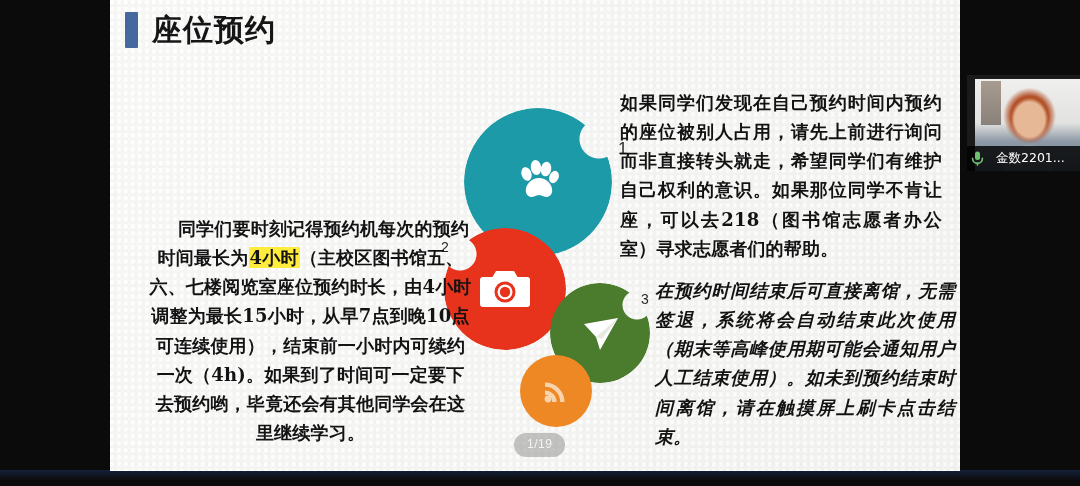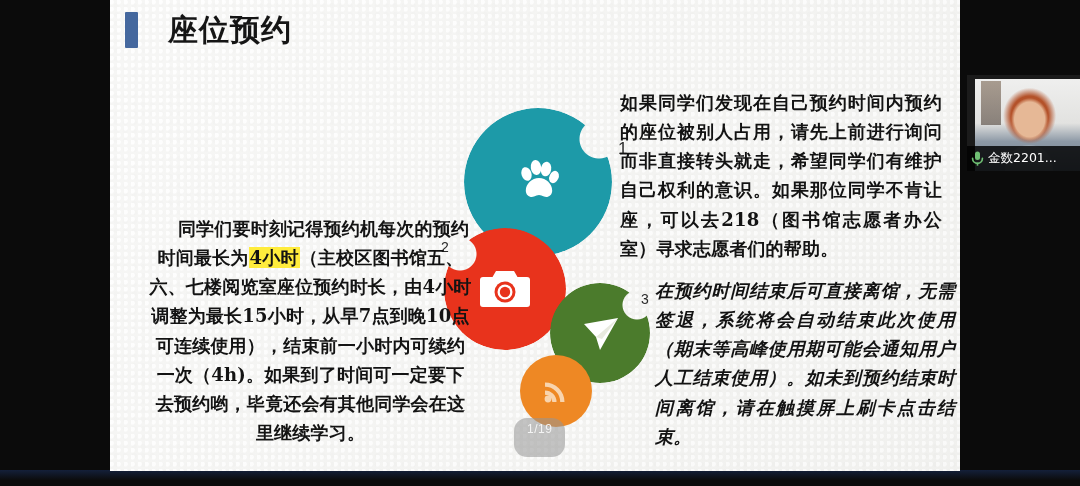--- a/index.html
+++ b/index.html
@@ -50,21 +50,21 @@
     pointer-events:none;
   }
 
   
   .title-row {
     position: absolute;
     left: 15px;
     top: 12px;
     display: flex;
     align-items: center;
-    gap: 30px;
+    gap: 14px;
     z-index: 5;
   }
   .title-bar {
     width: 13px;
     height: 36px;
     background: #45689e;
     border-radius: 1px;
   }
   .title-text {
     font-family: "DejaVu Sans", "Liberation Sans", sans-serif;
@@ -156,21 +156,21 @@
   .b2 { left: 1px;   top: 132px; font-size: 14px; }
   .b3 { left: 201px; top: 184px; font-size: 14px; }
 
   .glyph { display: block; }
 
   
   .page-pill {
     position: absolute;
     left: 404px;
     bottom: 14px;
-    padding: 4px 13px 21px;
+    padding: 4px 13px 6px;
     border-radius: 13px;
     background: rgba(150,150,150,.55);
     color: #f4f4f4;
     font-family: "Liberation Sans", sans-serif;
     font-size: 12px;
     letter-spacing: .5px;
     z-index: 7;
   }
 
   
@@ -209,21 +209,21 @@
     background: linear-gradient(180deg, #9aa6b2, #7b8793);
     border-radius: 24px 24px 0 0;
   }
   .vid-name {
     position: absolute;
     left: 0; bottom: 0;
     width: 113px;
     height: 25px;
     display: flex;
     align-items: center;
-    gap: 3px;
+    gap: 11px;
     padding-left: 3px;
     background: rgba(0,0,0,.82);
     color: #ffffff;
     font-family: "DejaVu Sans", "Liberation Sans", sans-serif;
     font-size: 12.5px;
     white-space: nowrap;
   }
   .mic-icon { flex: 0 0 auto; display: block; }
 </style>
 </head>

